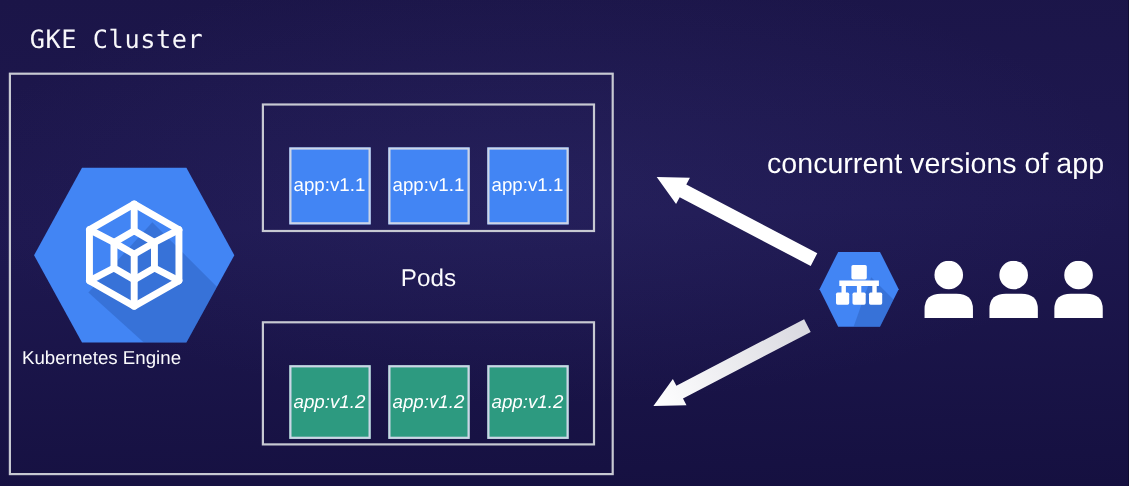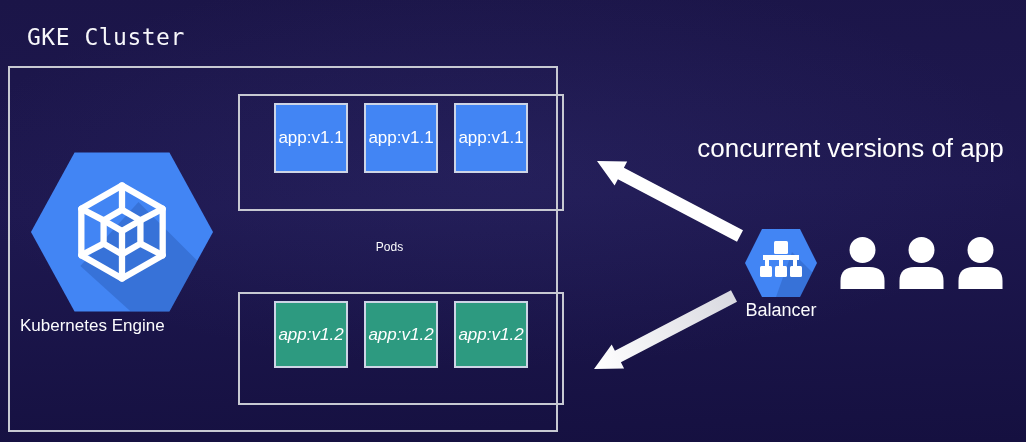--- a/index.html
+++ b/index.html
@@ -16,34 +16,34 @@
     font-family:"DejaVu Sans Mono",monospace;font-weight:400;font-size:23px;
     letter-spacing:0.5px;color:#f7f7fa;
   }
   .cluster-box{
     position:absolute;left:8px;top:66px;width:550px;height:366px;
     border:2px solid #c7c9d2;box-sizing:border-box;
   }
   .gke-icon{position:absolute;left:30px;top:150px;width:184px;height:164px;}
   .gke-label{position:absolute;left:20px;top:316px;width:204px;text-align:left;font-size:17px;color:#fbfbfd;}
   .pods-box{
-    position:absolute;left:238px;width:326px;box-sizing:border-box;
+    position:absolute;left:238px;width:303px;box-sizing:border-box;
     border:2px solid #c7c9d2;
-    display:flex;justify-content:center;gap:16px;padding-top:7px;
+    display:flex;justify-content:center;gap:16px;padding-top:38px;
   }
   .pods-v1{top:94px;height:117px;}
   .pods-v2{top:292px;height:113px;font-style:italic;}
   .pod{
     width:74px;box-sizing:border-box;border:2px solid #cdd5e6;
     display:flex;align-items:center;justify-content:center;
     font-size:17px;color:#ffffff;white-space:nowrap;
   }
   .pod-v1{height:70px;background:#4285f4;}
   .pod-v2{height:67px;background:#2d9a80;}
-  .pods-label{position:absolute;left:238px;top:240px;width:303px;text-align:center;font-size:12px;color:#fbfbfd;}
+  .pods-label{position:absolute;left:238px;top:240px;width:303px;text-align:center;font-size:22px;color:#fbfbfd;}
   .arrows{position:absolute;left:0;top:0;width:1026px;height:442px;pointer-events:none;}
   .annotation{
     position:absolute;left:675px;top:133px;width:351px;
     text-align:center;font-size:26px;line-height:31px;color:#ffffff;
   }
   .lb-icon{position:absolute;left:744px;top:228px;width:74px;height:70px;}
   .lb-label{position:absolute;left:726px;top:299px;width:110px;text-align:center;font-size:18px;line-height:23px;color:#fbfbfd;}
   .users{position:absolute;left:838px;top:237px;display:flex;gap:10px;}
   .user{width:49px;height:52px;}
 </style>
@@ -122,21 +122,20 @@
       <rect x="19" y="27" width="36" height="5"></rect>
       <rect x="21" y="32" width="4" height="7"></rect>
       <rect x="35" y="32" width="4" height="7"></rect>
       <rect x="49" y="32" width="4" height="7"></rect>
       <rect x="16" y="38" width="12" height="11" rx="1.5"></rect>
       <rect x="31" y="38" width="12" height="11" rx="1.5"></rect>
       <rect x="46" y="38" width="12" height="11" rx="1.5"></rect>
     </g>
   </svg>
   <div class="lb-label">
-    <div>Balancer</div>
   </div>
 
   <div class="users">
     <svg class="user" viewBox="0 0 48 52">
       <circle cx="24" cy="13" r="13" fill="#ffffff"></circle>
       <path d="M2 52 V44 Q2 30 17 30 H31 Q46 30 46 44 V52 Z" fill="#ffffff"></path>
     </svg>
     <svg class="user" viewBox="0 0 48 52">
       <circle cx="24" cy="13" r="13" fill="#ffffff"></circle>
       <path d="M2 52 V44 Q2 30 17 30 H31 Q46 30 46 44 V52 Z" fill="#ffffff"></path>

